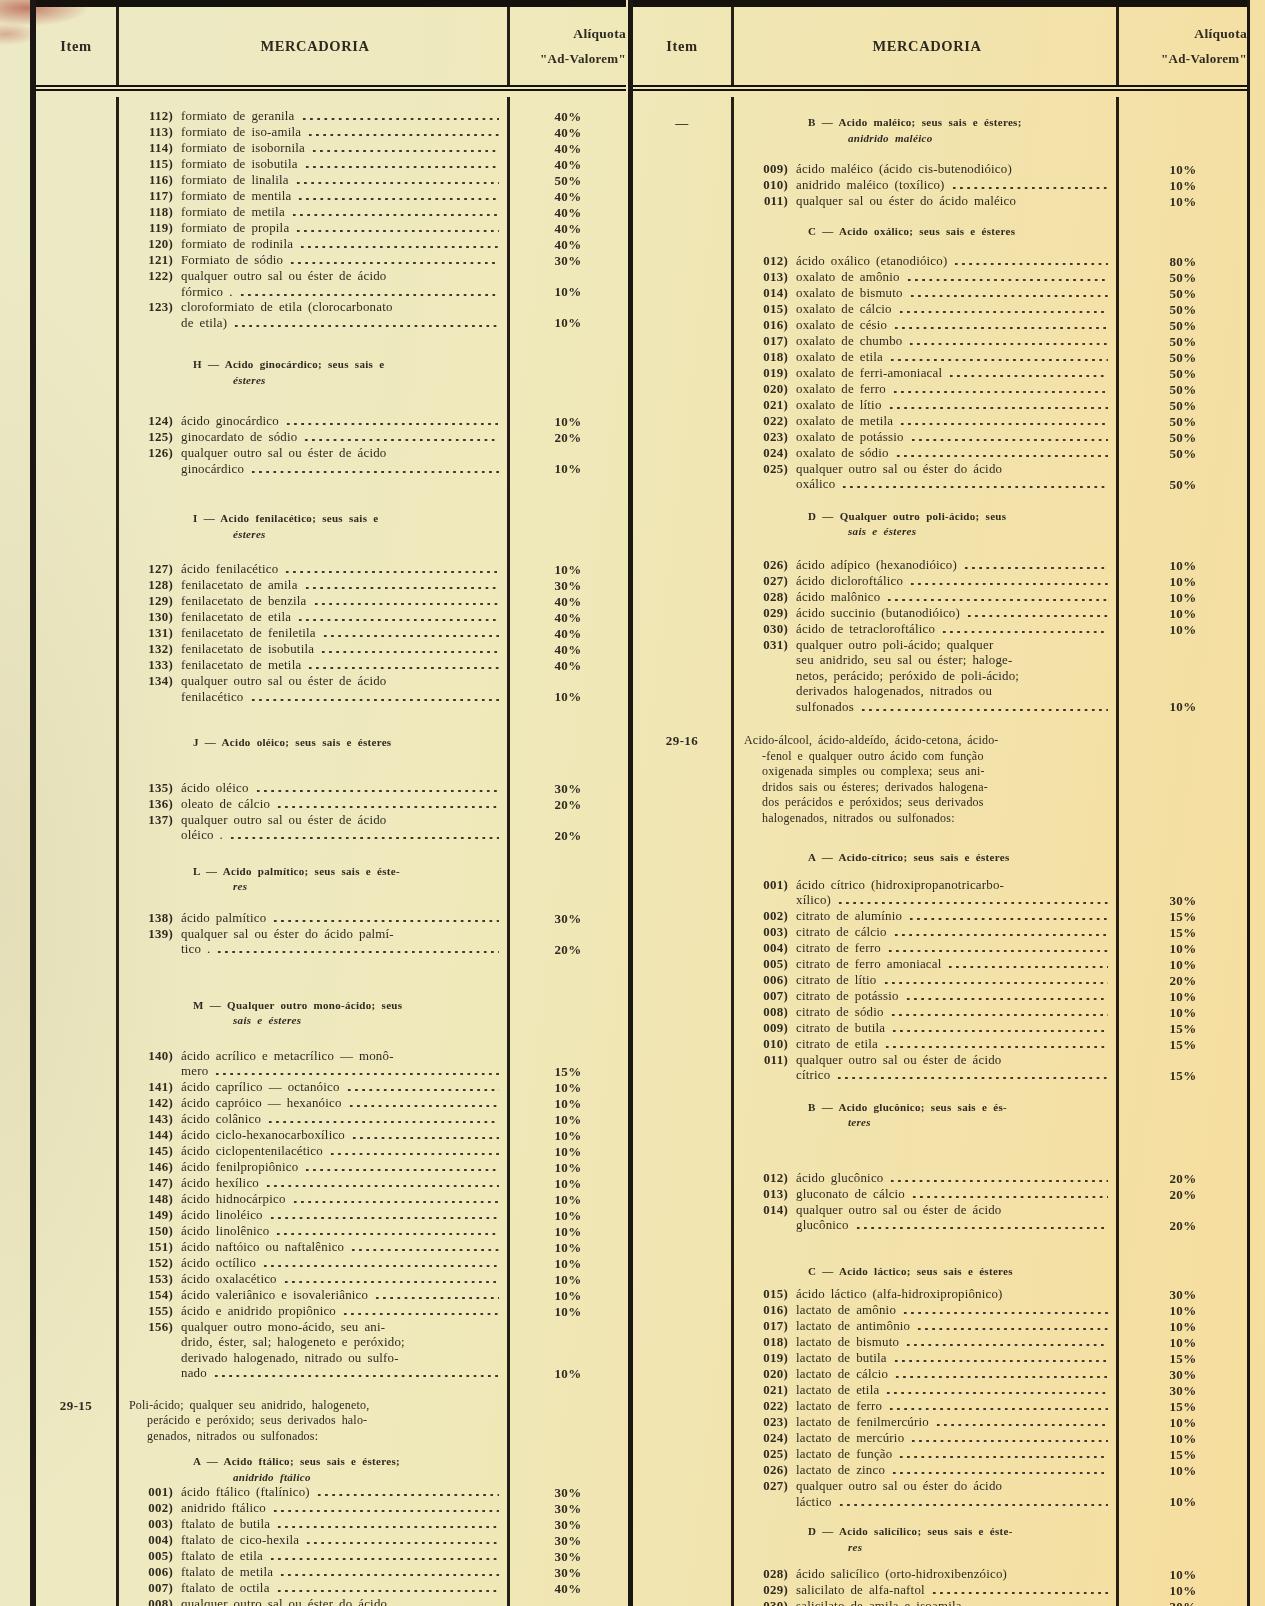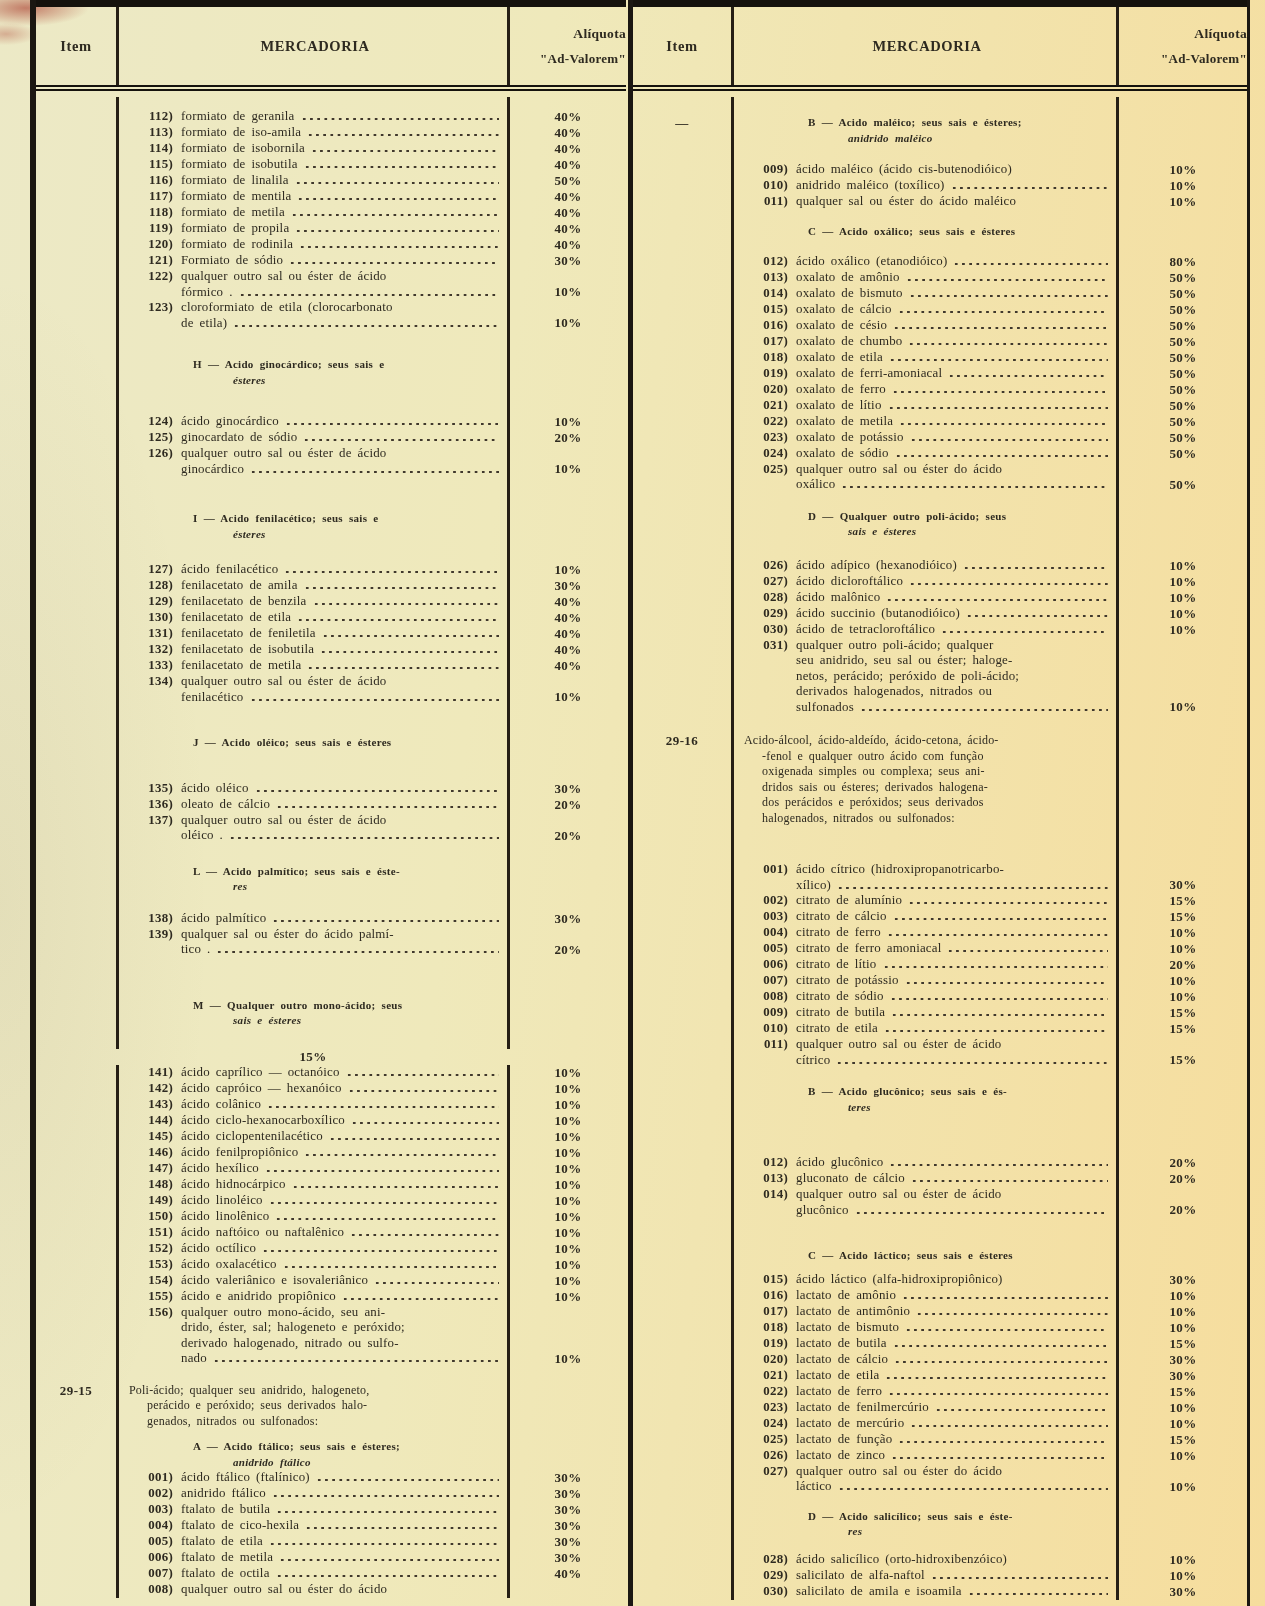--- a/index.html
+++ b/index.html
@@ -534,20 +534,31 @@
           </div>
           <div class="c-rate"></div>
         </div>
         <div class="trow t-sp" style="height: 20px;">
           <div class="c-item"></div>
           <div class="c-merc"></div>
           <div class="c-rate"></div>
         </div>
         <div class="trow t-r">
           <div class="c-item"></div>
+          <div class="c-merc">
+            <div class="rline">
+              <span class="num">140)</span>
+              <span class="txt">ácido acrílico e metacrílico — monô-</span>
+            </div>
+            <div class="rline">
+              <span class="num"></span>
+              <span class="txt">mero</span>
+              <span class="leader"></span>
+            </div>
+          </div>
           <div class="c-rate">
             <span>15%</span>
           </div>
         </div>
         <div class="trow t-r">
           <div class="c-item"></div>
           <div class="c-merc">
             <div class="rline">
               <span class="num">141)</span>
               <span class="txt">ácido caprílico — octanóico</span>
@@ -1291,20 +1302,27 @@
             <div class="ch-line cont">dos perácidos e peróxidos; seus derivados</div>
             <div class="ch-line cont">halogenados, nitrados ou sulfonados:</div>
           </div>
           <div class="c-rate"></div>
         </div>
         <div class="trow t-sp" style="height: 24px;">
           <div class="c-item"></div>
           <div class="c-merc"></div>
           <div class="c-rate"></div>
         </div>
+        <div class="trow t-h">
+          <div class="c-item"></div>
+          <div class="c-merc">
+            <div class="h-l1">A — Acido-cítrico; seus sais e ésteres</div>
+          </div>
+          <div class="c-rate"></div>
+        </div>
         <div class="trow t-sp" style="height: 12px;">
           <div class="c-item"></div>
           <div class="c-merc"></div>
           <div class="c-rate"></div>
         </div>
         <div class="trow t-r">
           <div class="c-item"></div>
           <div class="c-merc">
             <div class="rline">
               <span class="num">001)</span>

